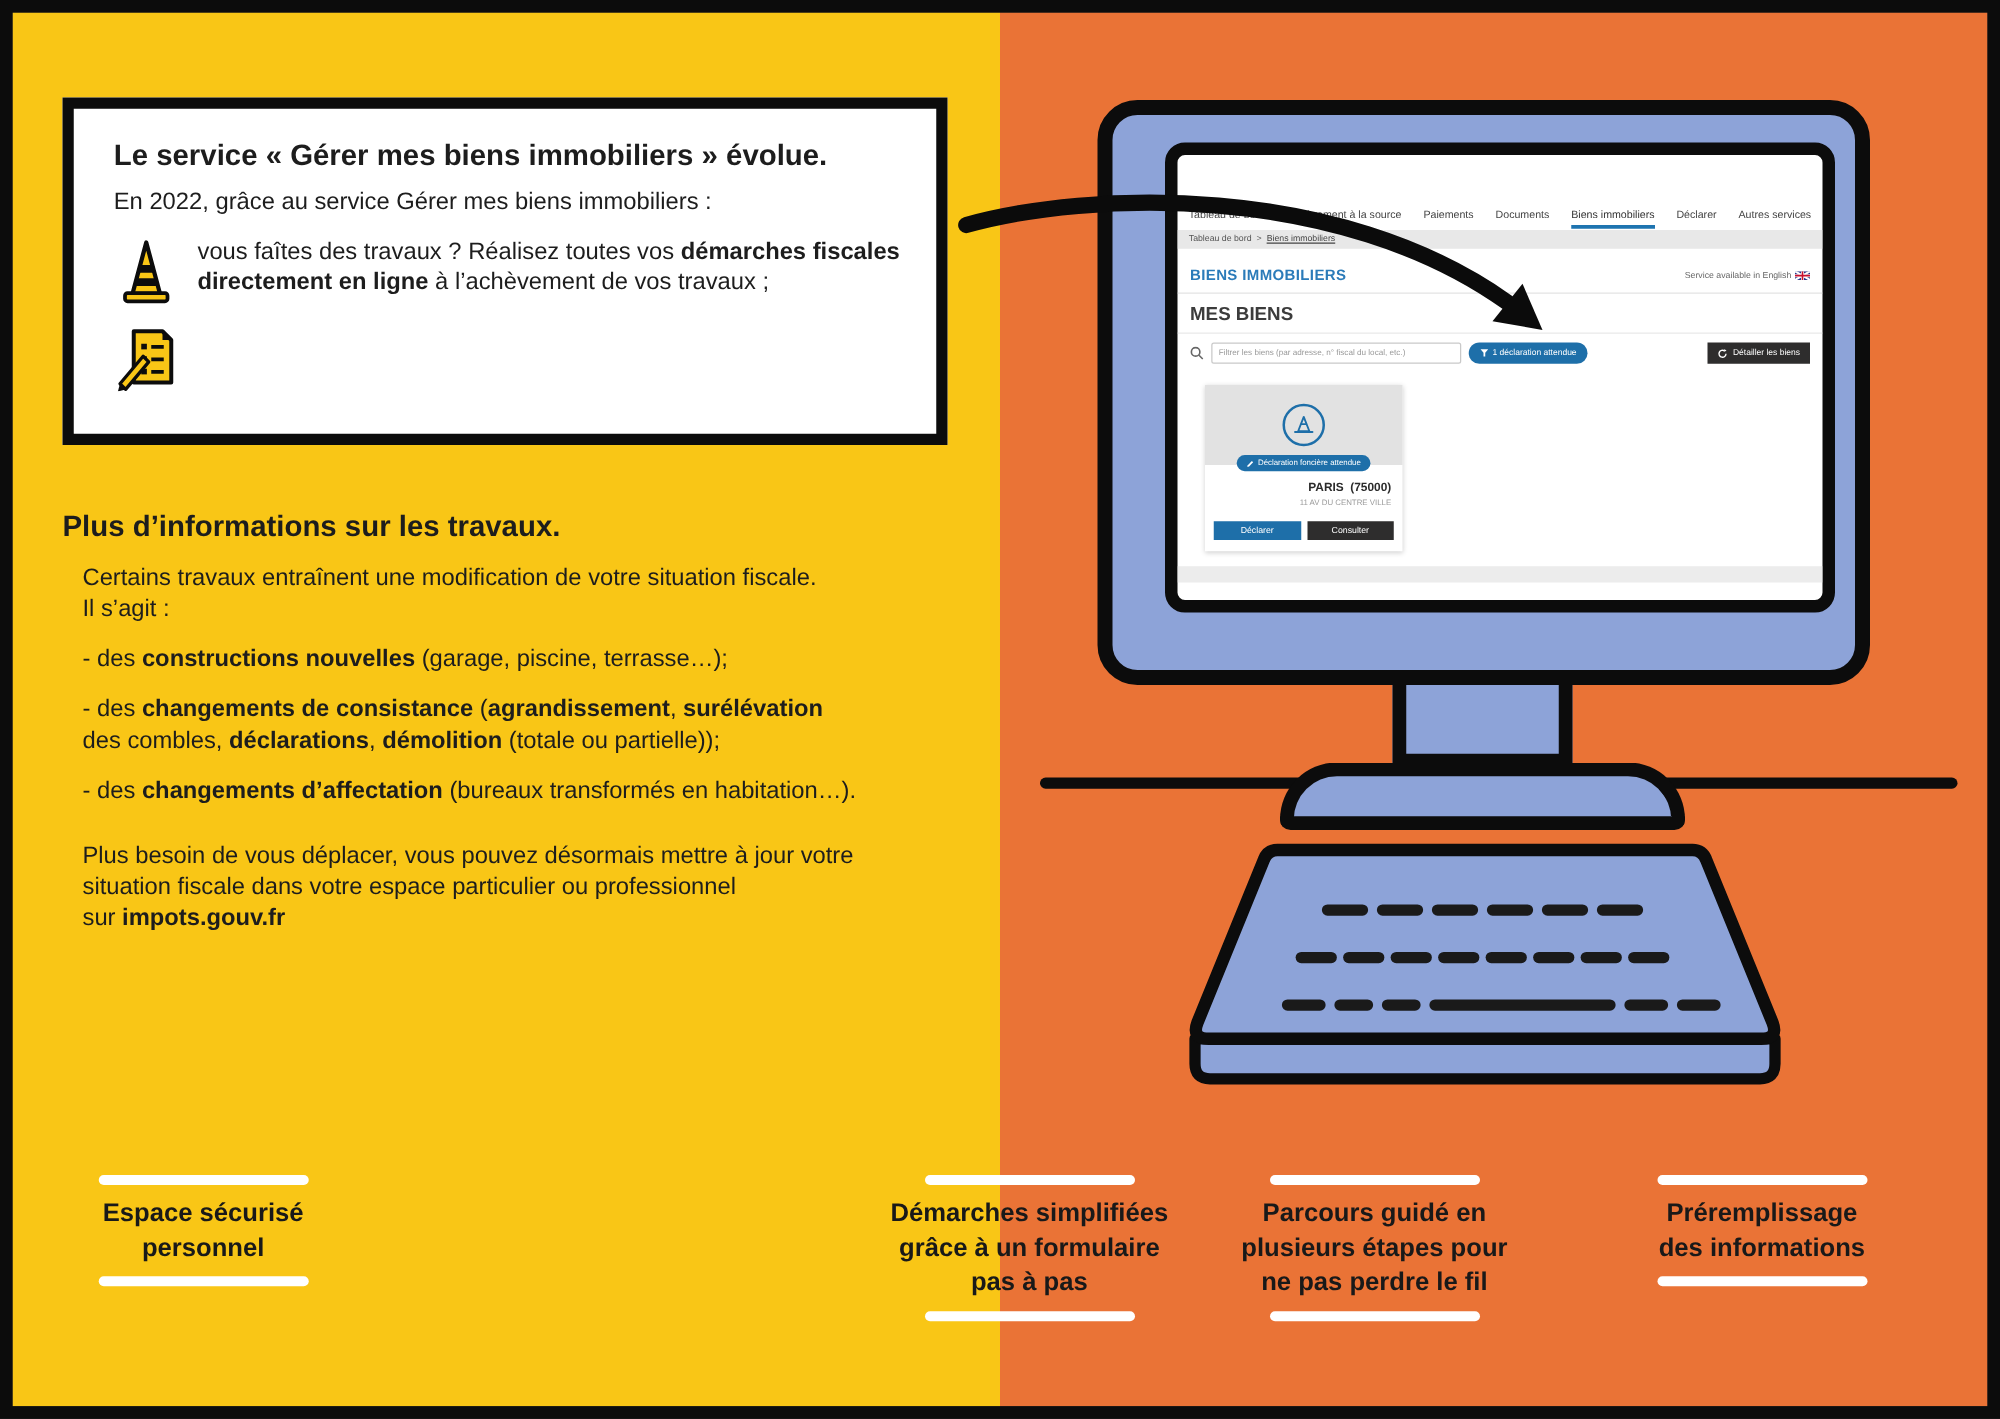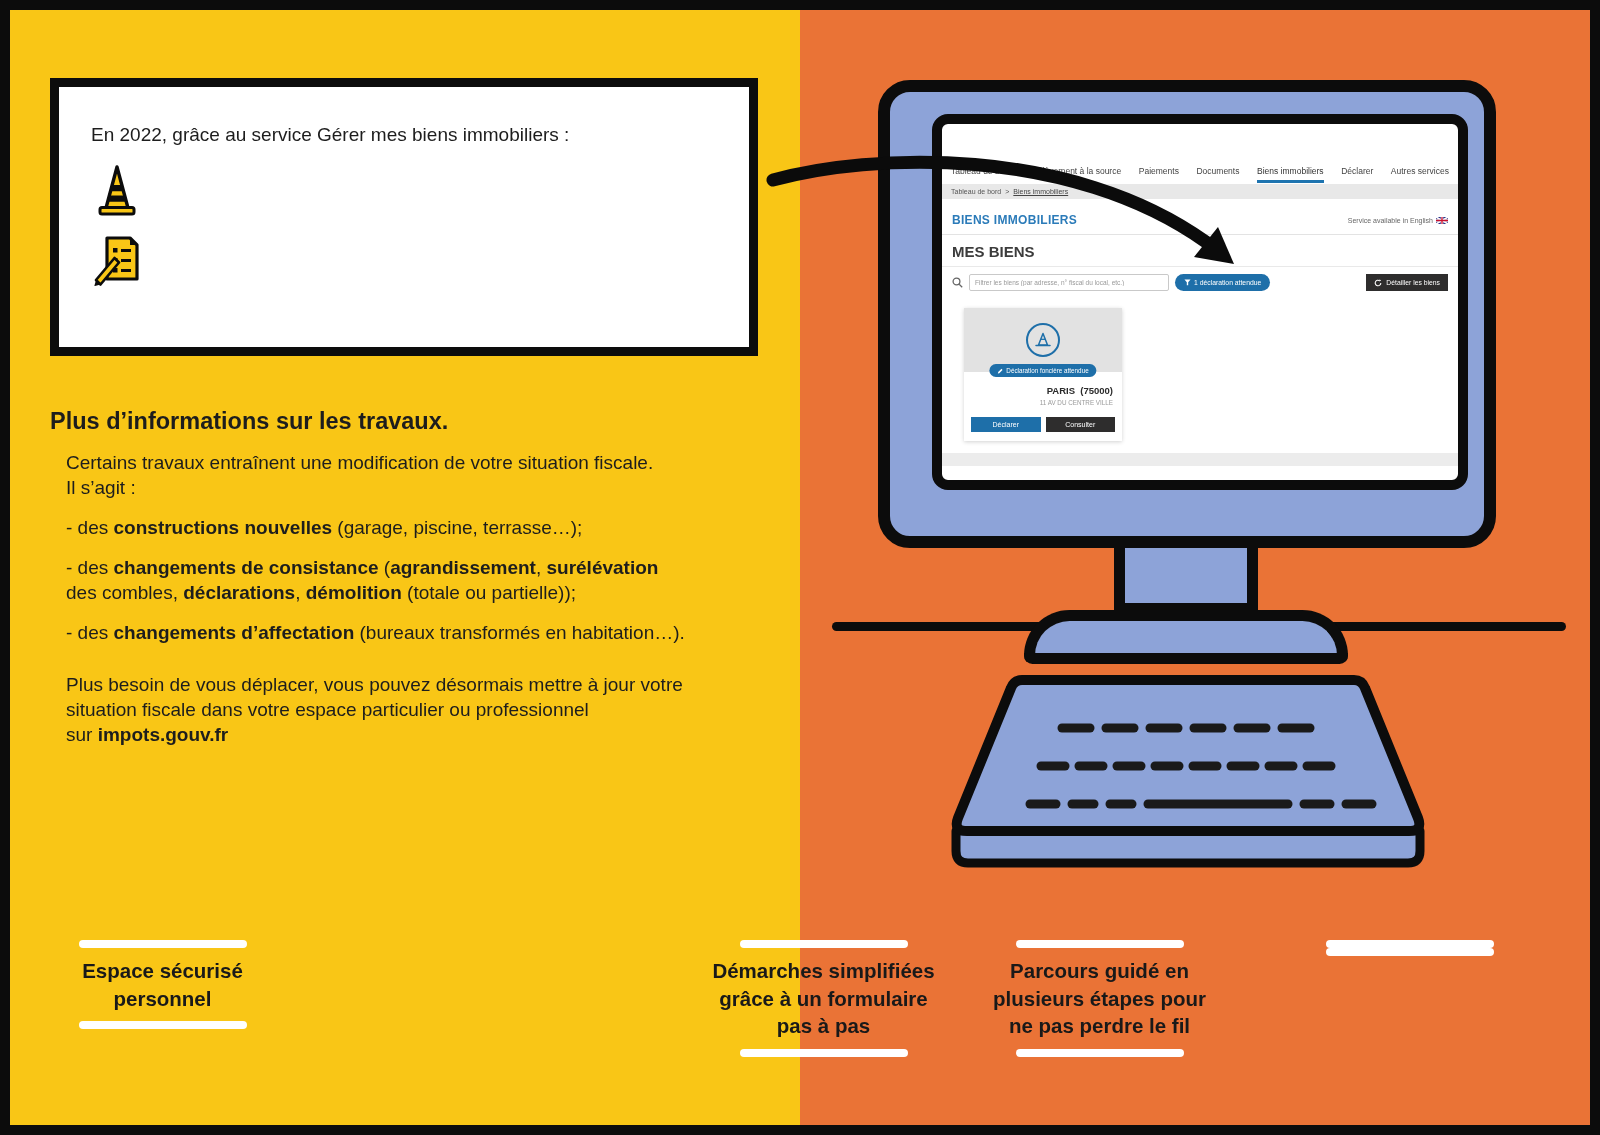--- a/index.html
+++ b/index.html
@@ -71,31 +71,34 @@
   .b-btn.primary{background:#1E6FA9;}
   .b-btn.secondary{background:#2E2D2D;}
   .b-footbar{height:13px;background:#ececec;margin-top:12px;}
 </style>
 </head>
 <body>
 
 <div class="canvas">
 
   <div class="info-box">
+    <div class="info-title">Le service « Gérer mes biens immobiliers » évolue.</div>
     <div class="info-intro">En 2022, grâce au service Gérer mes biens immobiliers :</div>
 
     <div class="bullet-row">
       <div class="bullet-icon">
         <svg width="50" height="54" viewBox="0 0 50 54">
           <polygon points="25,4 36,45 14,45" fill="#F9C616" stroke="#0c0c0c" stroke-width="3.4" stroke-linejoin="round"></polygon>
           <path d="M19.8,22 h10.4 l1.7,6.2 H18.1 Z" fill="#0c0c0c"></path>
           <path d="M17.4,32.6 h15.2 l1.7,6.2 H15.7 Z" fill="#0c0c0c"></path>
           <rect x="8" y="44.5" width="34" height="6.5" rx="2" fill="#F9C616" stroke="#0c0c0c" stroke-width="3"></rect>
         </svg>
       </div>
+      <div class="bullet-text rich"><span>vous faîtes des travaux ? Réalisez toutes vos </span><span class="b">démarches fiscales
+directement en ligne</span><span> à l’achèvement de vos travaux ;</span></div>
     </div>
 
     <div class="bullet-row">
       <div class="bullet-icon">
         <svg width="50" height="52" viewBox="0 0 50 52">
           <path d="M15 4 h23 l7 7 v34 h-30 Z" fill="#F9C616" stroke="#0c0c0c" stroke-width="3.2" stroke-linejoin="round"></path>
           <path d="M38 4 l7 7 h-7 Z" fill="#0c0c0c"></path>
           <rect x="21" y="14" width="4.5" height="4.5" fill="#0c0c0c"></rect>
           <rect x="29" y="15" width="10" height="3" fill="#0c0c0c"></rect>
           <rect x="21" y="24" width="4.5" height="4.5" fill="#0c0c0c"></rect>
@@ -267,16 +270,20 @@
     <div class="feature-bar"></div>
     <div class="feature-text">
       <div>Parcours guidé en</div>
         <div>plusieurs étapes pour</div>
         <div>ne pas perdre le fil</div>
     </div>
     <div class="feature-bar"></div>
   </div>
   <div class="feature" style="left:1247px">
     <div class="feature-bar"></div>
+    <div class="feature-text">
+      <div>Préremplissage</div>
+        <div>des informations</div>
+    </div>
     <div class="feature-bar"></div>
   </div>
 
 </div>
 
 </body></html>

